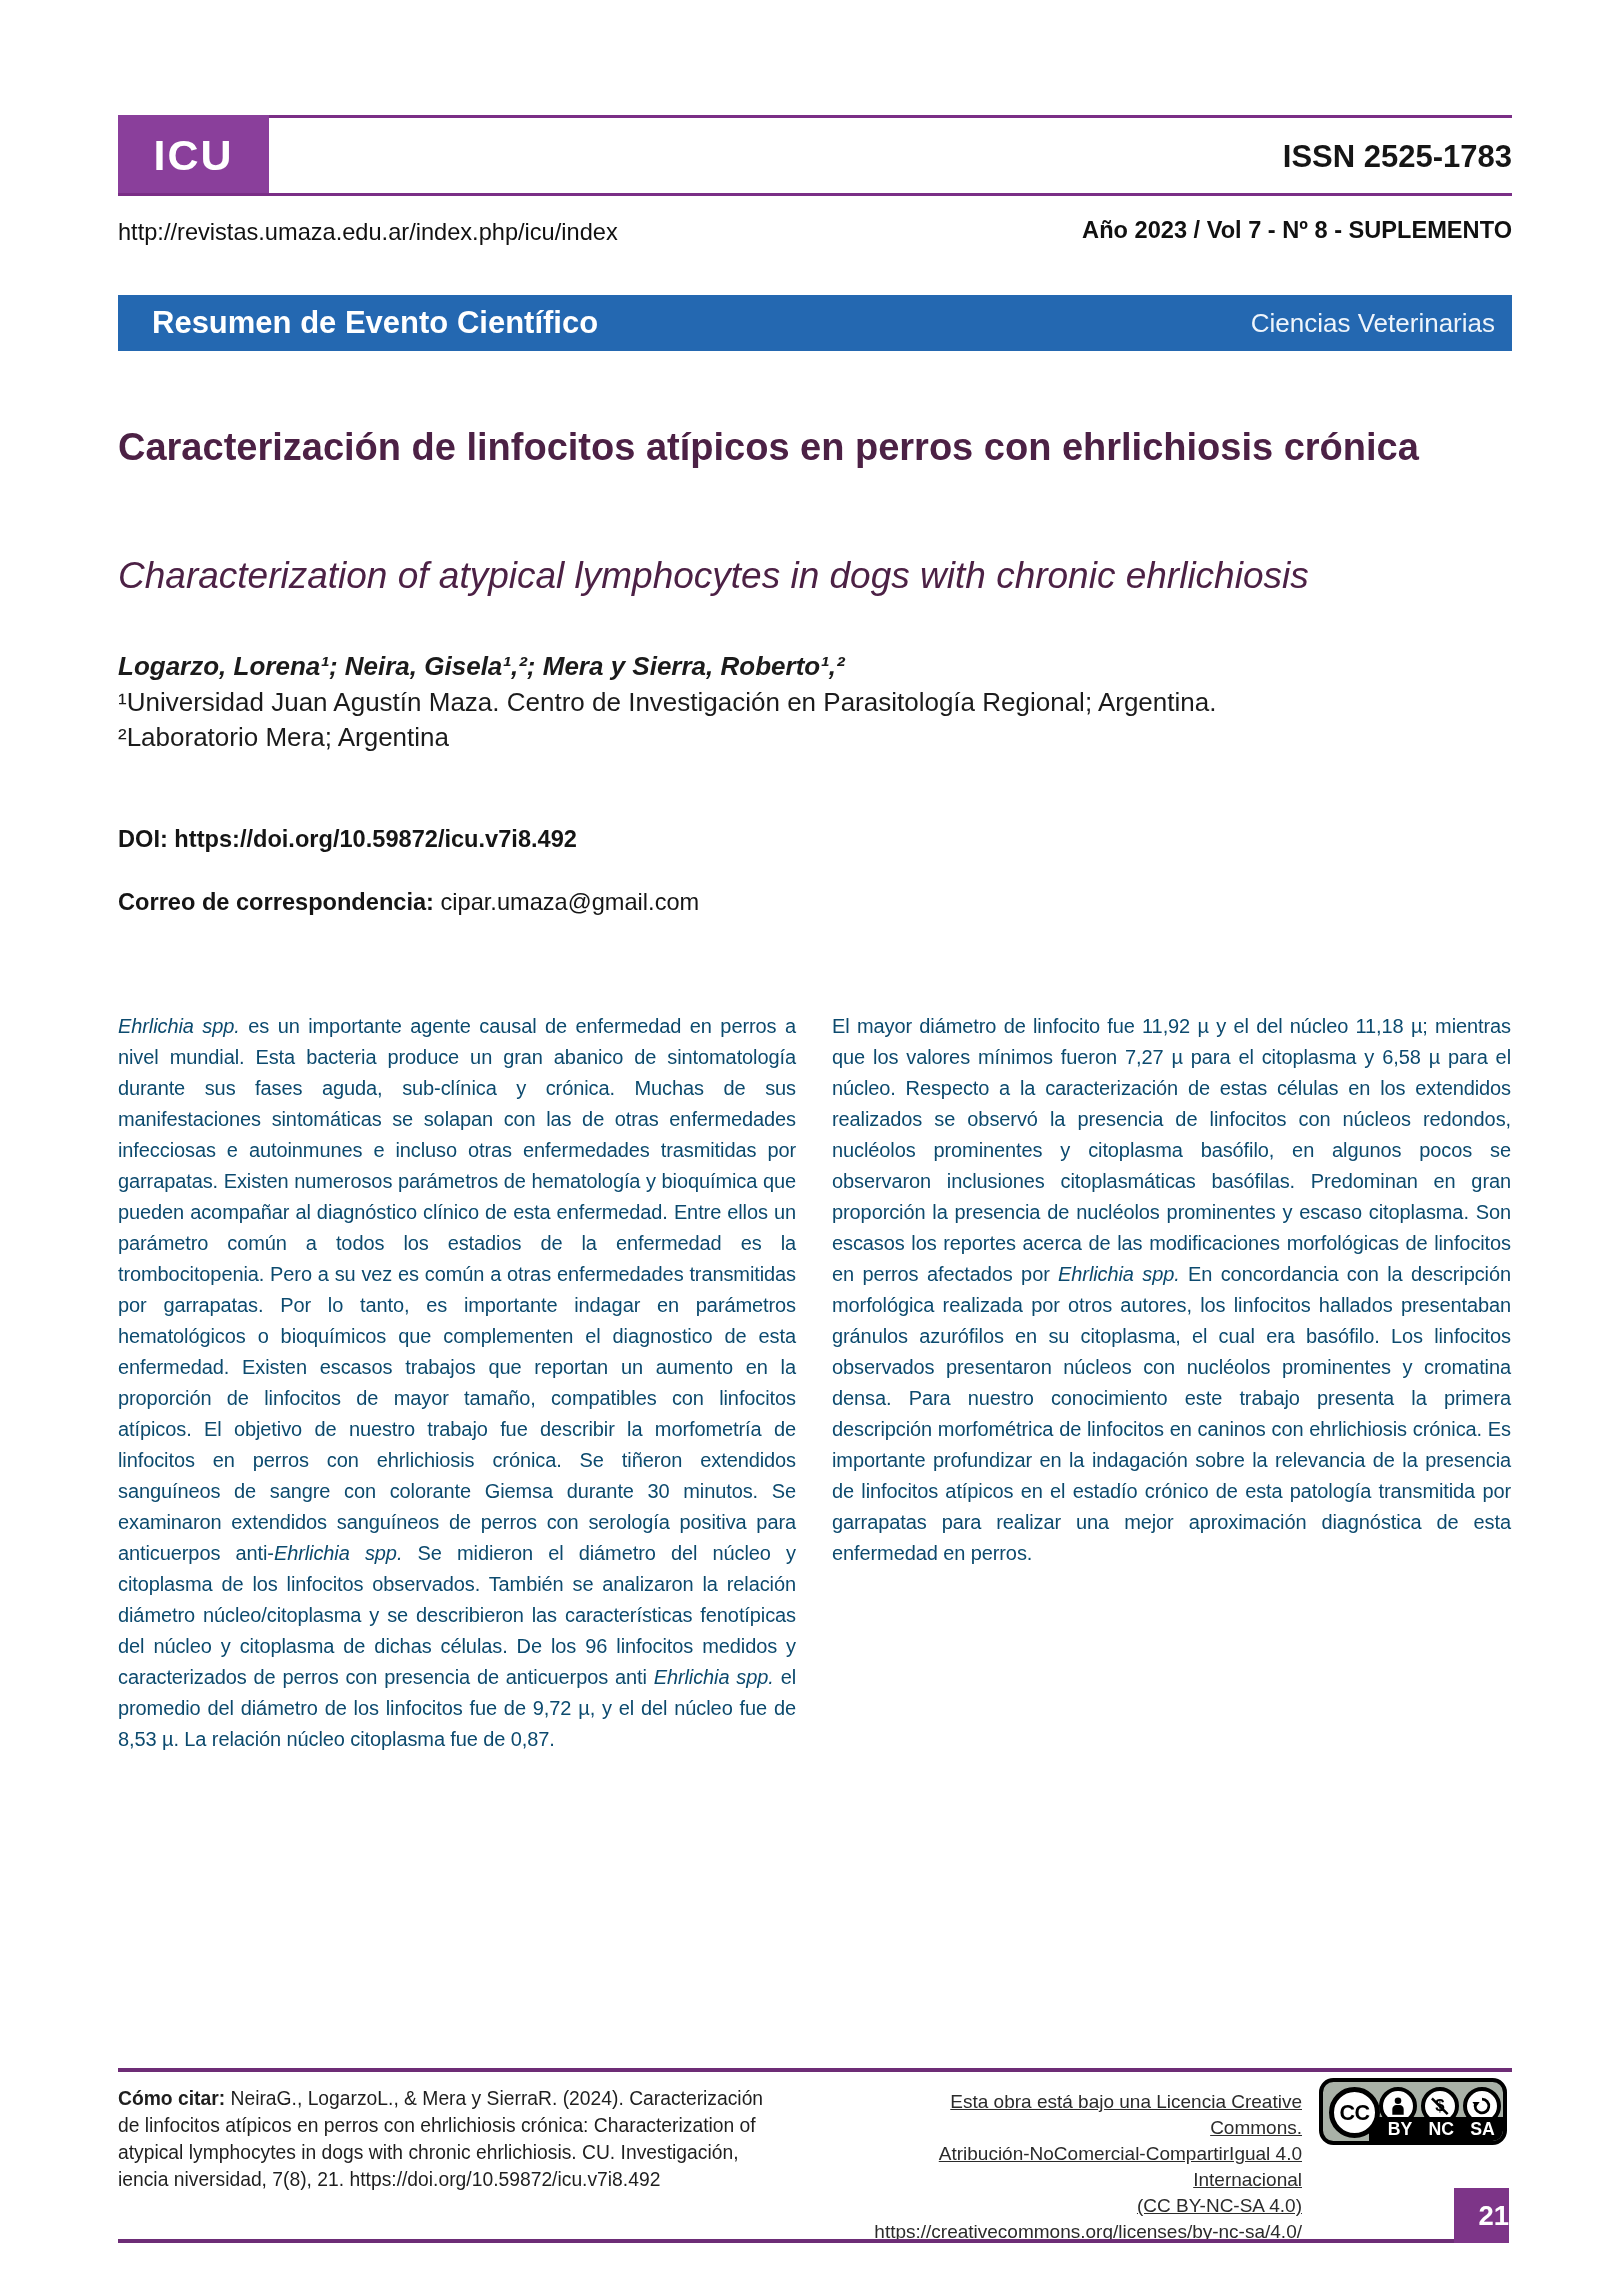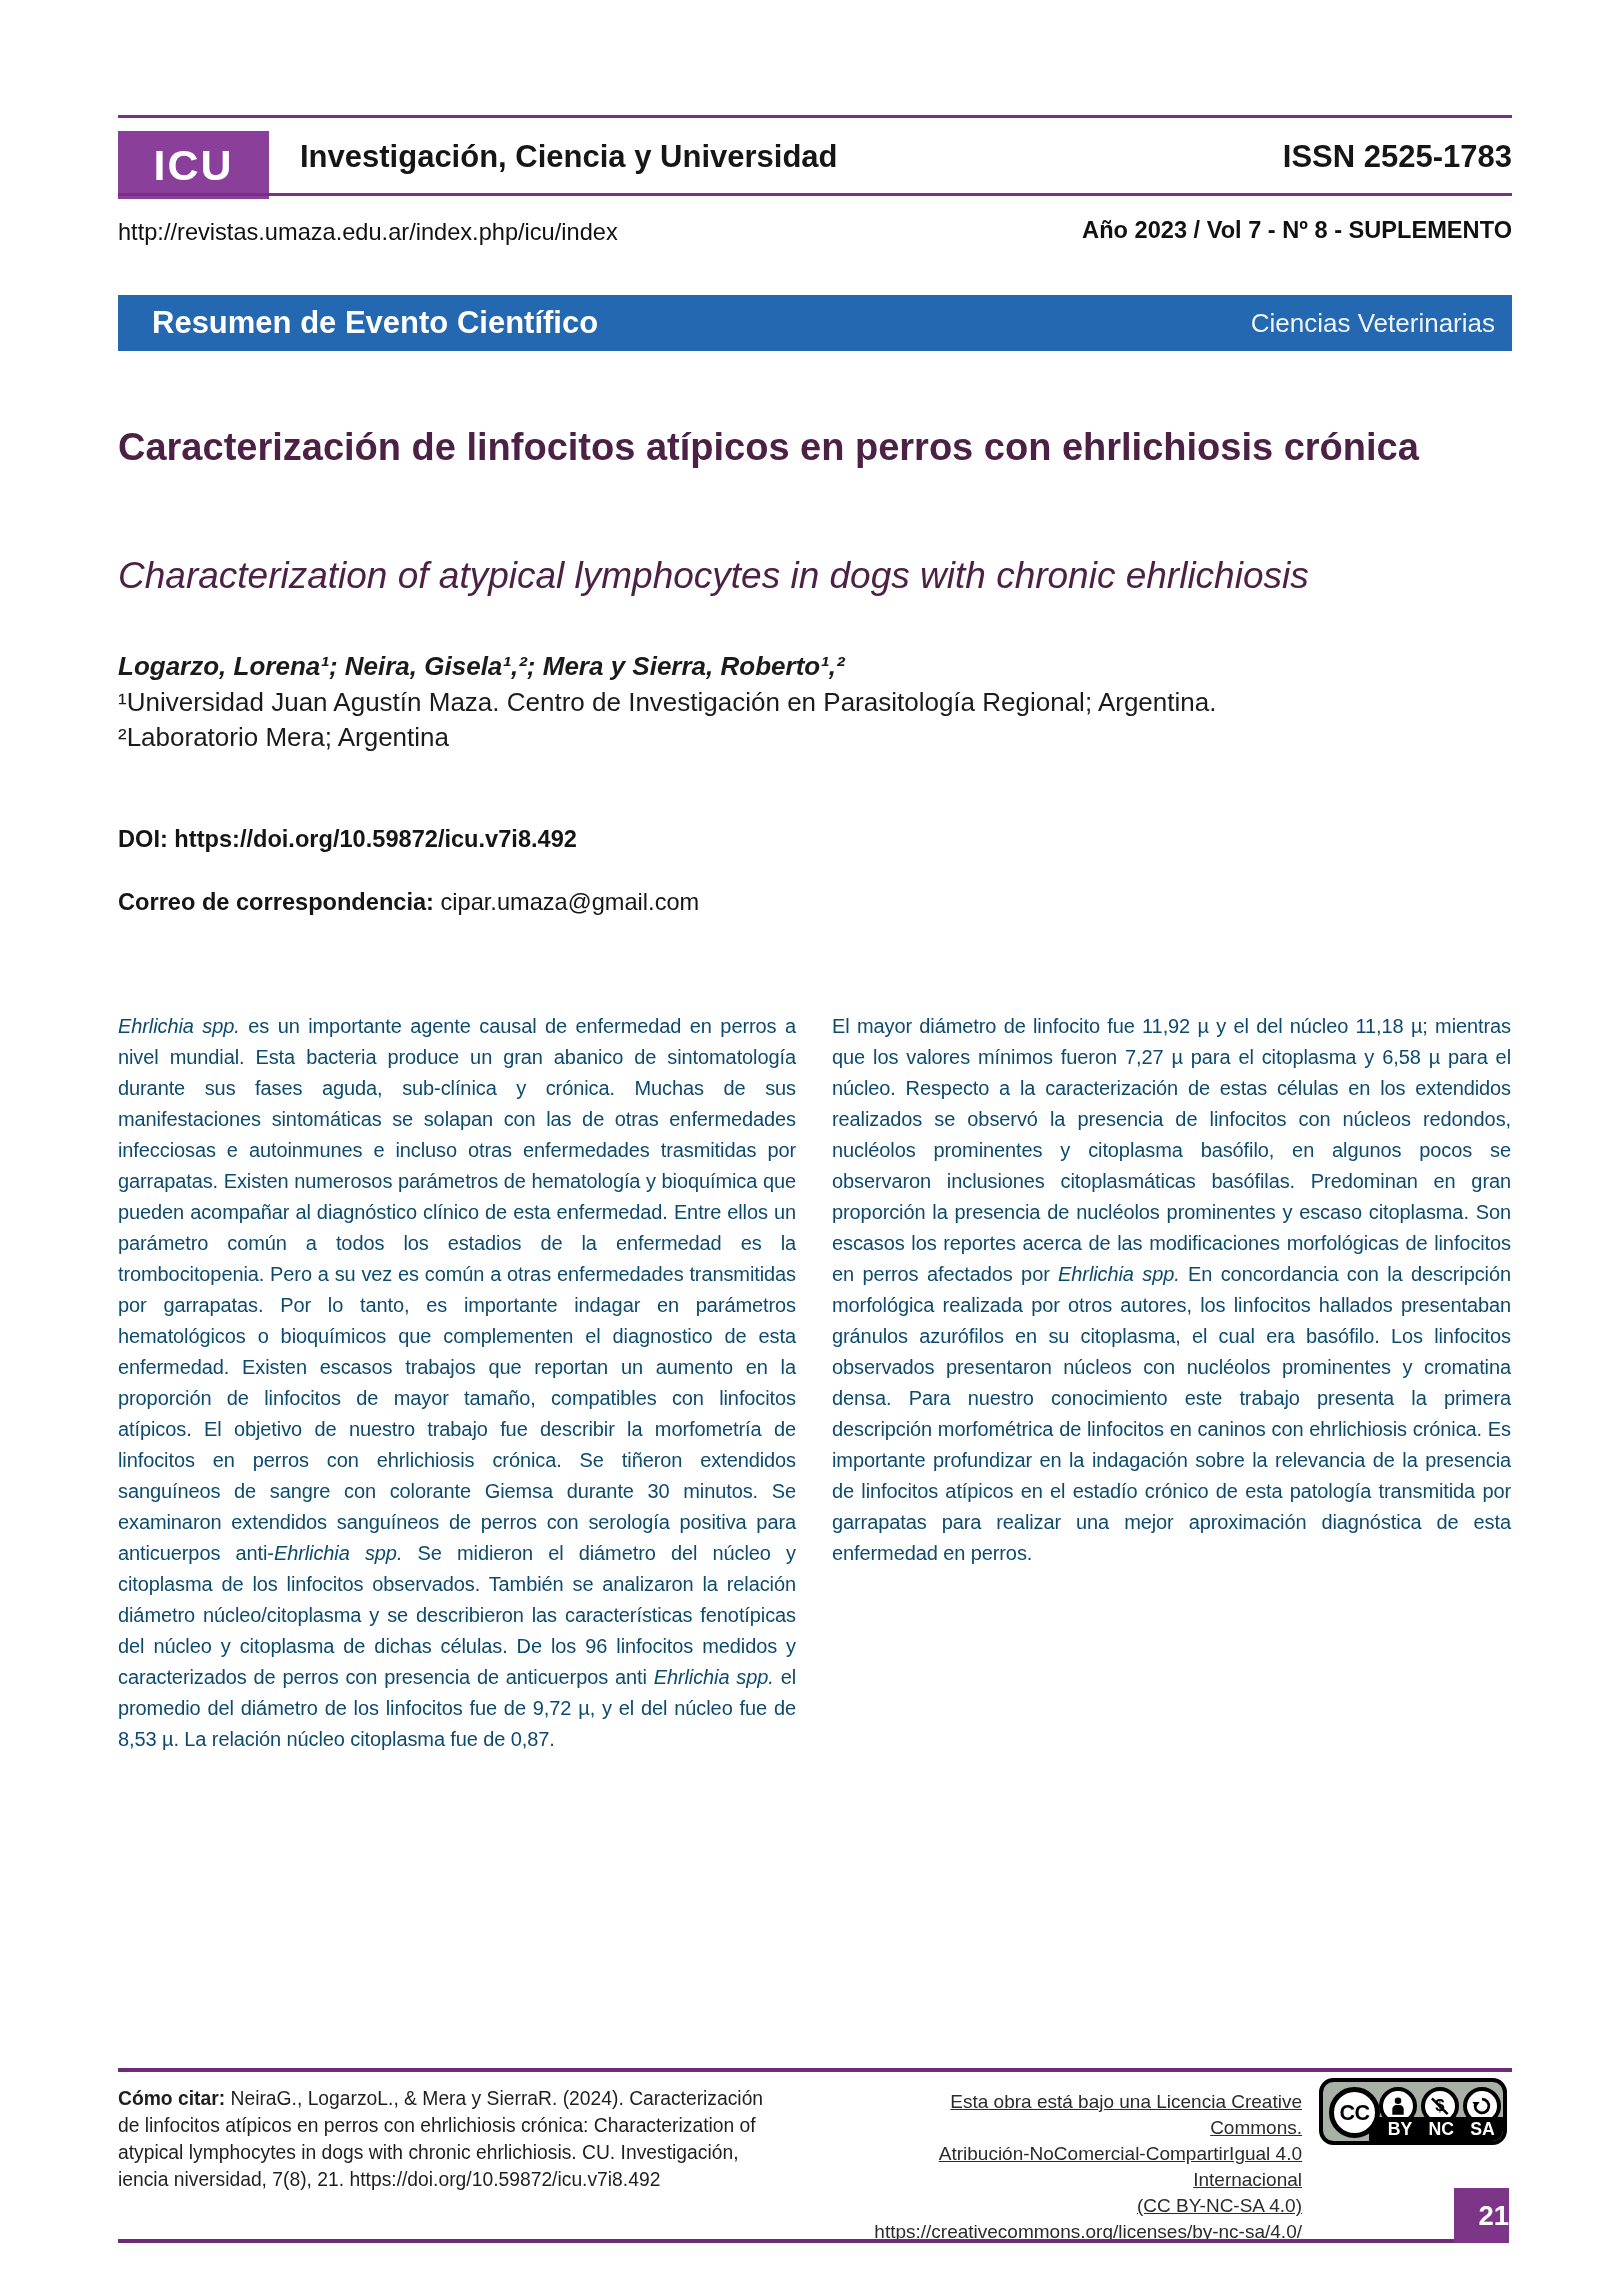--- a/index.html
+++ b/index.html
@@ -5,23 +5,23 @@
   html,body { margin:0; padding:0; background:#ffffff; }
   #page {
     position:relative; width:1623px; height:2295px; background:#ffffff;
     font-family:"Liberation Sans", sans-serif; color:#1c1c1c; overflow:hidden;
   }
   .abs { position:absolute; }
   .rule-purple { position:absolute; background:#7a2e86; }
 
   
   #logo-box {
-    left:118px; top:115px; width:151px; height:68px; background:#8a3f9b;
+    left:118px; top:115px; width:151px; height:81px; background:#8a3f9b;
     color:#fff; font-weight:bold; font-size:43px; letter-spacing:2px;
-    display:flex; align-items:center; justify-content:center;margin-top:16px;
+    display:flex; align-items:center; justify-content:center;
   }
   #brand-title { left:300px; top:139px; font-size:31px; font-weight:bold; color:#161616; }
   #issn        { right:111px; top:139px; font-size:31px; font-weight:bold; color:#161616; }
   #journal-url { left:118px; top:219px; font-size:23.6px; color:#111; }
   #issue-info  { right:111px; top:217px; font-size:23.6px; font-weight:bold; color:#111; }
 
   
   #section-bar {
     left:118px; top:295px; width:1394px; height:56px; background:#2468b1;
     display:flex; align-items:center; justify-content:space-between;
@@ -104,21 +104,20 @@
 </head>
 <body>
 
 <div id="page">
 
   <div class="rule-purple" style="left:118px; top:115px; width:1394px; height:3.3px;"></div>
   <div class="abs" id="logo-box">
     <span>ICU</span>
   </div>
   <div class="rule-purple" style="left:118px; top:193px; width:1394px; height:3.3px;"></div>
-  <div class="abs" id="brand-title">Investigación, Ciencia y Universidad</div>
   <div class="abs" id="issn">ISSN 2525-1783</div>
   <div class="abs" id="journal-url">http://revistas.umaza.edu.ar/index.php/icu/index</div>
   <div class="abs" id="issue-info">Año 2023 /  Vol 7 - Nº 8 - SUPLEMENTO</div>
 
   <div class="abs" id="title-es">Caracterización de linfocitos atípicos en perros con ehrlichiosis crónica</div>
 
   <div class="abs" id="section-bar">
     <span class="sec-left">Resumen de Evento Científico</span>
     <span class="sec-right">Ciencias Veterinarias</span>
   </div>

